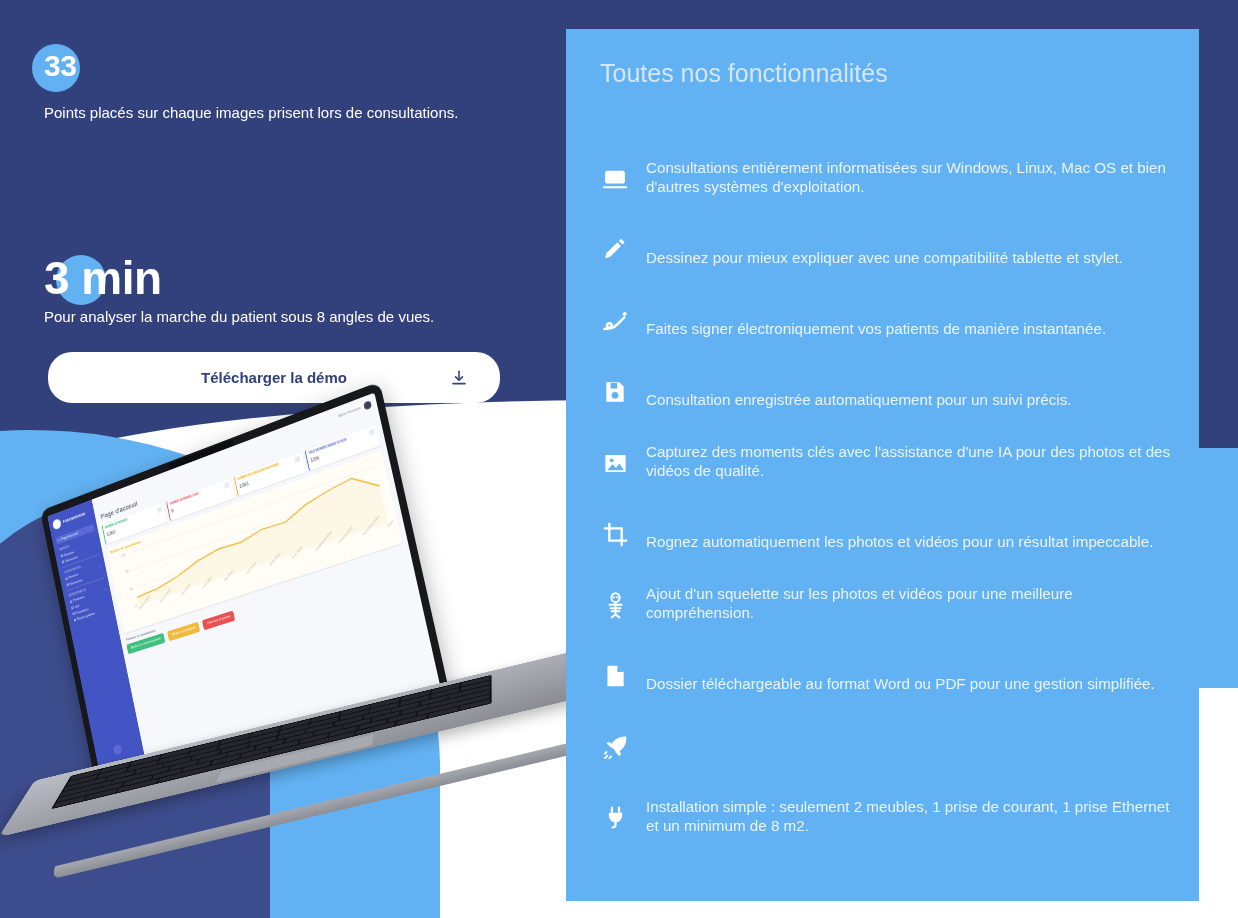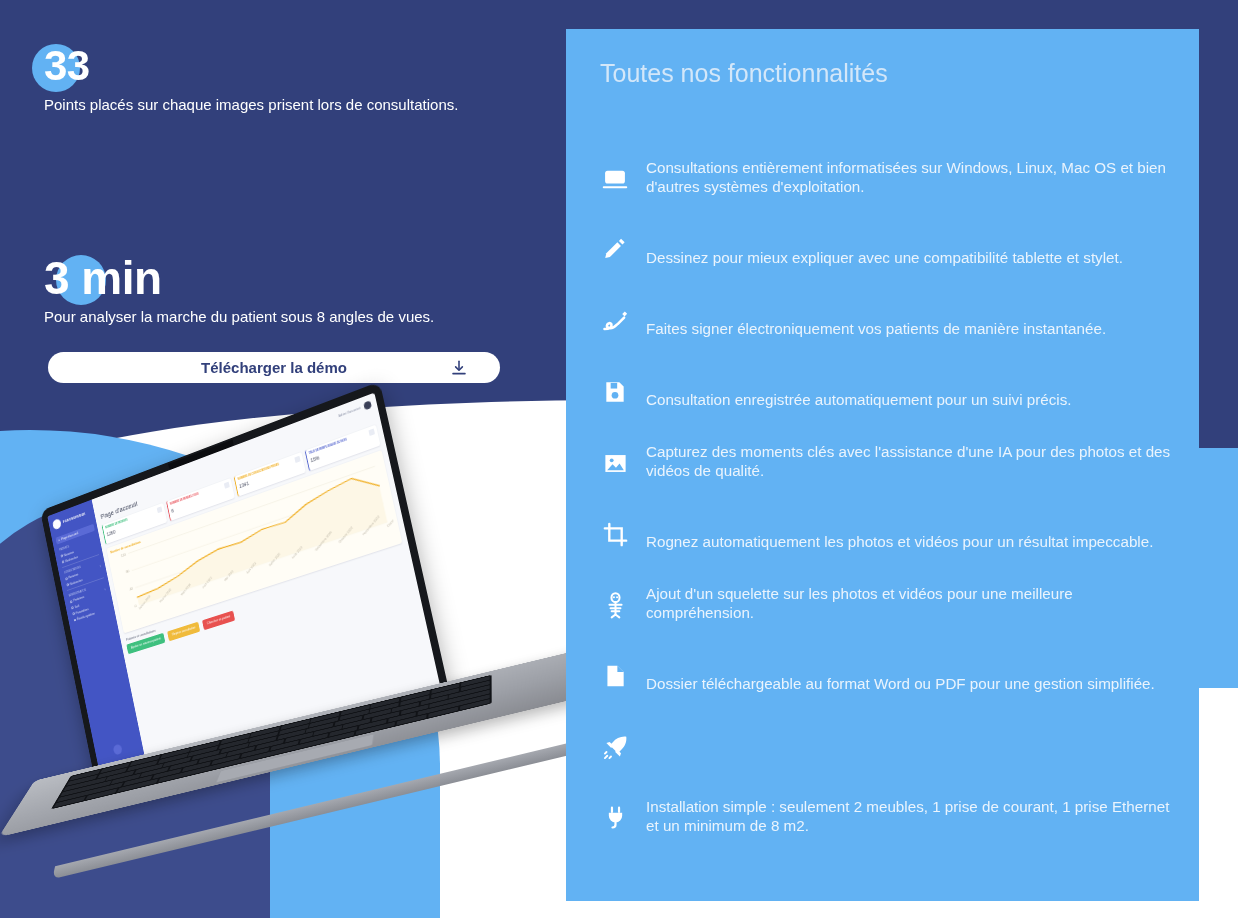--- a/index.html
+++ b/index.html
@@ -54,39 +54,39 @@
     color:#ffffff; font-weight:bold; letter-spacing:-0.5px;
     white-space:nowrap;
   }
   .stat-desc {
     color:#ffffff; font-size:15px; margin-top:2px; white-space:nowrap;
   }
 
   
   .stat-1 { left:44px; top:42px; }
   .stat-1 .stat-circle { width:48px; height:48px; left:-12px; top:2px; }
-  .stat-1 .stat-num { font-size:42px; line-height:48px; }
-  .stat-1 .stat-desc { margin-top:6px; }
+  .stat-1 .stat-num { font-size:30px; line-height:48px; }
+  .stat-1 .stat-desc { margin-top:14px; }
 
   
   .stat-2 { left:46px; top:142px; }
   .stat-2 .stat-circle { width:62px; height:62px; left:102px; top:3px; }
   .stat-2 .stat-num { font-size:50px; line-height:60px; }
   .stat-2 .stat-desc { margin-top:6px; }
 
   
   .stat-3 { left:44px; top:252px; }
   .stat-3 .stat-circle { width:50px; height:50px; left:12px; top:3px; }
   .stat-3 .stat-num { font-size:46px; line-height:52px; }
   .stat-3 .stat-desc { margin-top:4px; }
 
   
   .cta {
     position:absolute; left:48px; top:352px;
-    width:452px; height:31px;
+    width:452px; height:51px;
     background:#ffffff; border:none; border-radius:24px;
     display:flex; align-items:center; justify-content:center;
     cursor:pointer; padding:0;
   }
   .cta-label {
     color:#32407b; font-size:15px; font-weight:bold;
     font-family:"Liberation Sans", sans-serif;
   }
   .cta-icon {
     position:absolute; right:32px; top:50%; transform:translateY(-50%);

